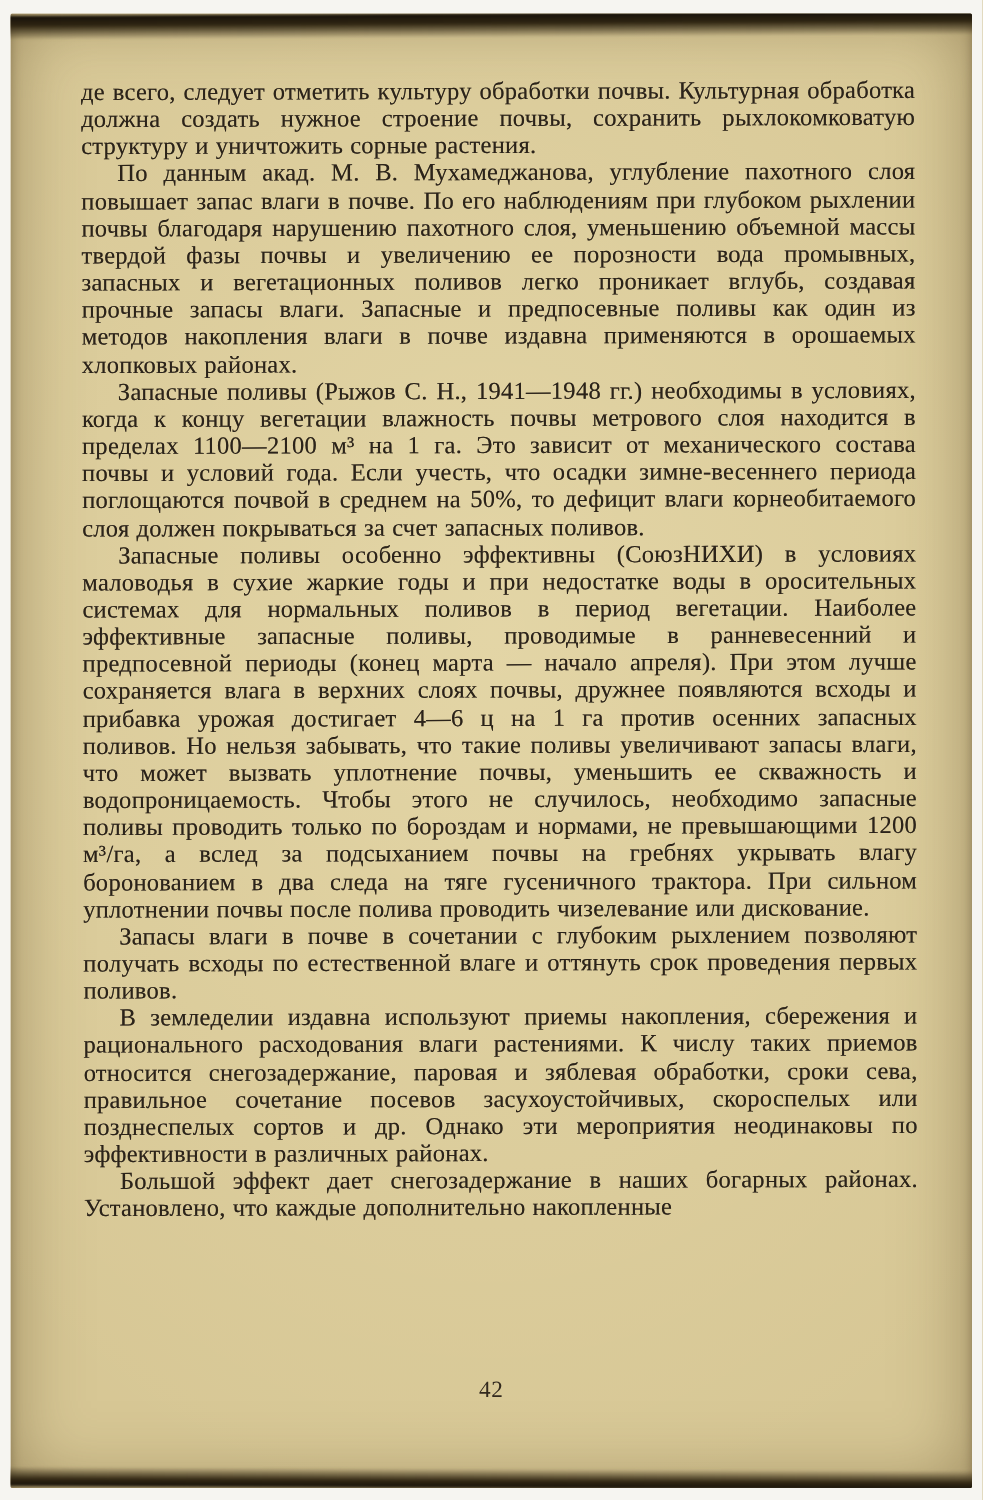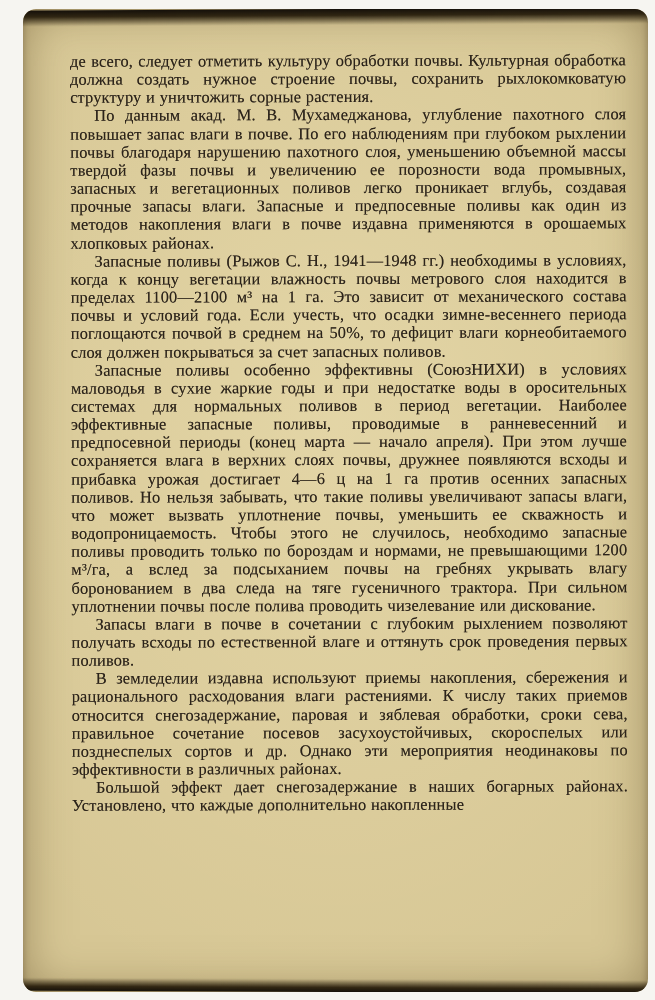--- a/index.html
+++ b/index.html
@@ -15,30 +15,29 @@
     font-family: "Liberation Serif", "DejaVu Serif", serif;
   }
 
   
   .book-page {
     position: absolute;
     left: 7px;
     top: 9px;
     right: 7px;
     bottom: 8px;
-    border-radius: 13px;
+    border-radius: 1px;
     background:
       radial-gradient(ellipse 120% 100% at 50% 42%, rgba(255,246,205,0.30), rgba(0,0,0,0) 62%),
       radial-gradient(ellipse 145% 125% at 50% 50%, #d7c795 52%, #c9b886 80%, #aa9a70 100%);
     background-color: #cfbf8d;
     box-shadow:
       inset 0 0 48px rgba(97,78,40,0.50),
       inset 0 0 7px rgba(60,45,25,0.40);
     overflow: hidden;
-    margin-left: 16px;
   }
 
   
   .scan-edge-top {
     position: absolute;
     left: -6px;
     right: -6px;
     top: 0;
     height: 16px;
     background: linear-gradient(to bottom, #15100a 0%, #2f2512 40%, rgba(58,45,20,0.0) 100%);
@@ -103,14 +102,15 @@
   <div class="page-text">
     <p class="no-indent">де всего, следует отметить культуру обработки почвы. Культурная обработка должна создать нужное строение почвы, сохранить рыхлокомковатую структуру и уничтожить сорные растения.</p>
     <p>По данным акад. М. В. Мухамеджанова, углубление пахотного слоя повышает запас влаги в почве. По его наблюдениям при глубоком рыхлении почвы благодаря нарушению пахотного слоя, уменьшению объемной массы твердой фазы почвы и увеличению ее порозности вода промывных, запасных и вегетационных поливов легко проникает вглубь, создавая прочные запасы влаги. Запасные и предпосевные поливы как один из методов накопления влаги в почве издавна применяются в орошаемых хлопковых районах.</p>
     <p>Запасные поливы (Рыжов С. Н., 1941—1948 гг.) необходимы в условиях, когда к концу вегетации влажность почвы метрового слоя находится в пределах 1100—2100 м³ на 1 га. Это зависит от механического состава почвы и условий года. Если учесть, что осадки зимне-весеннего периода поглощаются почвой в среднем на 50%, то дефицит влаги корнеобитаемого слоя должен покрываться за счет запасных поливов.</p>
     <p>Запасные поливы особенно эффективны (СоюзНИХИ) в условиях маловодья в сухие жаркие годы и при недостатке воды в оросительных системах для нормальных поливов в период вегетации. Наиболее эффективные запасные поливы, проводимые в ранневесенний и предпосевной периоды (конец марта — начало апреля). При этом лучше сохраняется влага в верхних слоях почвы, дружнее появляются всходы и прибавка урожая достигает 4—6 ц на 1 га против осенних запасных поливов. Но нельзя забывать, что такие поливы увеличивают запасы влаги, что может вызвать уплотнение почвы, уменьшить ее скважность и водопроницаемость. Чтобы этого не случилось, необходимо запасные поливы проводить только по бороздам и нормами, не превышающими 1200 м³/га, а вслед за подсыханием почвы на гребнях укрывать влагу боронованием в два следа на тяге гусеничного трактора. При сильном уплотнении почвы после полива проводить чизелевание или дискование.</p>
     <p>Запасы влаги в почве в сочетании с глубоким рыхлением позволяют получать всходы по естественной влаге и оттянуть срок проведения первых поливов.</p>
     <p>В земледелии издавна используют приемы накопления, сбережения и рационального расходования влаги растениями. К числу таких приемов относится снегозадержание, паровая и зяблевая обработки, сроки сева, правильное сочетание посевов засухоустойчивых, скороспелых или позднеспелых сортов и др. Однако эти мероприятия неодинаковы по эффективности в различных районах.</p>
     <p>Большой эффект дает снегозадержание в наших богарных районах. Установлено, что каждые дополнительно накопленные</p>
   </div>
 
+  <div class="page-number">42</div>
 
 </div>
 
 </body></html>

